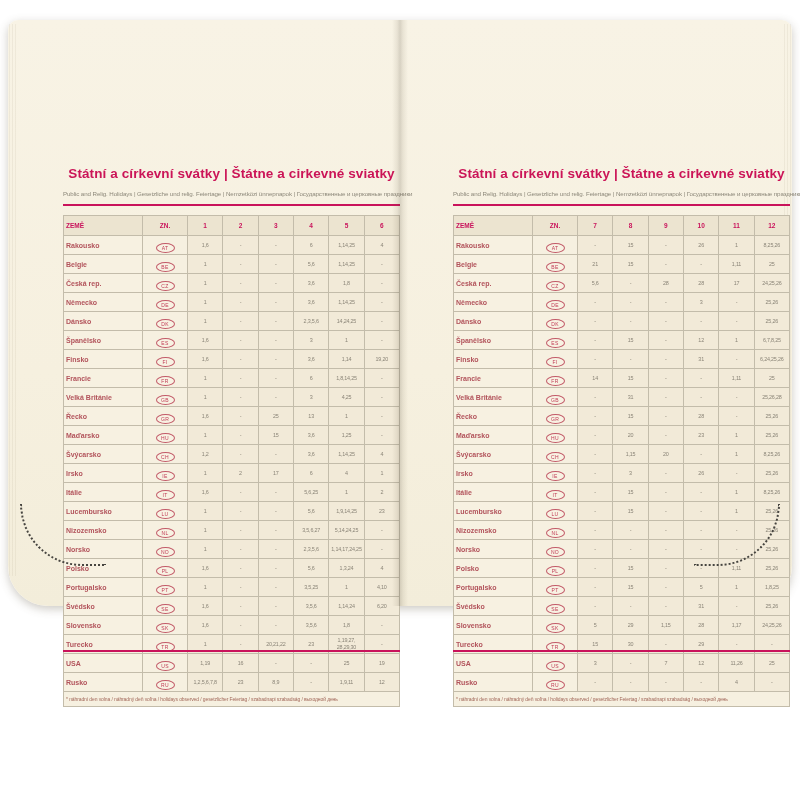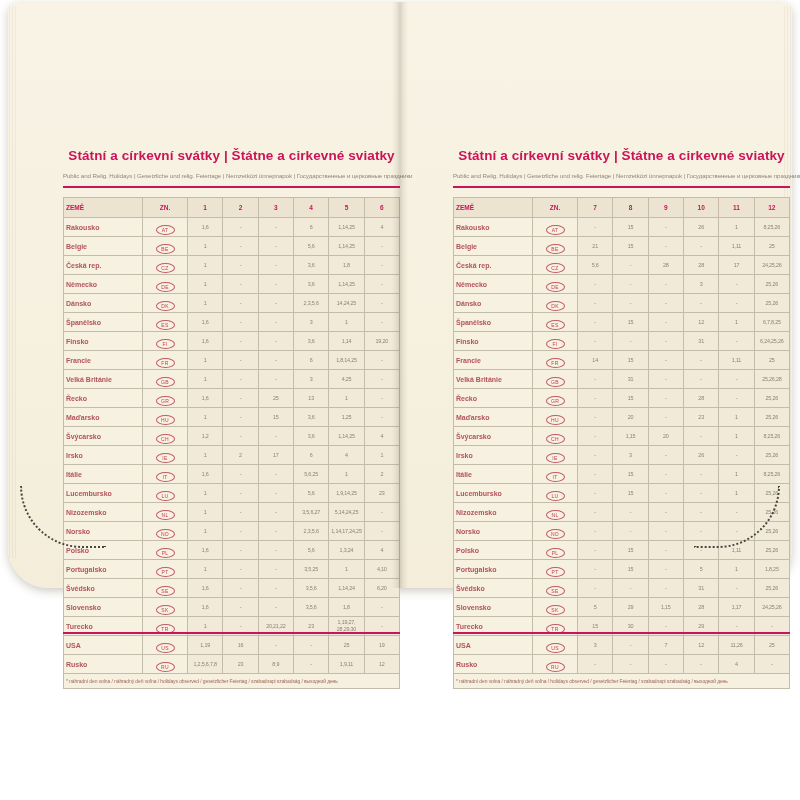--- a/index.html
+++ b/index.html
@@ -1,20 +1,20 @@
 <!DOCTYPE html>
 <html><head>
 <meta charset="utf-8">
 <style>
   html,body{margin:0;padding:0;background:#ffffff;width:800px;height:800px;
     font-family:"Liberation Sans",sans-serif;-webkit-font-smoothing:antialiased;}
   .stage{position:relative;width:800px;height:800px;overflow:hidden;background:#fff;}
 
   
-  .book{position:absolute;left:8px;top:2px;width:784px;height:586px;
+  .book{position:absolute;left:8px;top:20px;width:784px;height:586px;
     background:linear-gradient(180deg,#f8f3e5 0%,#f6f0df 60%,#f3edda 100%);
     border-radius:10px 10px 40px 40px;
     box-shadow:0 3px 10px rgba(90,80,60,.30);}
   .gutter{position:absolute;left:50%;top:0;bottom:0;width:16px;transform:translateX(-50%);
     background:linear-gradient(90deg,rgba(96,84,60,0) 0%,rgba(96,84,60,.10) 32%,
       rgba(66,56,38,.18) 50%,rgba(96,84,60,.10) 68%,rgba(96,84,60,0) 100%);}
   .edge{position:absolute;top:4px;bottom:30px;width:9px;opacity:.55;}
   .edge.l{left:1px;background:repeating-linear-gradient(90deg,rgba(120,105,75,.14) 0 1px,transparent 1px 3px);}
   .edge.r{right:1px;background:repeating-linear-gradient(90deg,transparent 0 2px,rgba(120,105,75,.14) 2px 3px);}
   .stitch{position:absolute;width:84px;height:60px;}

